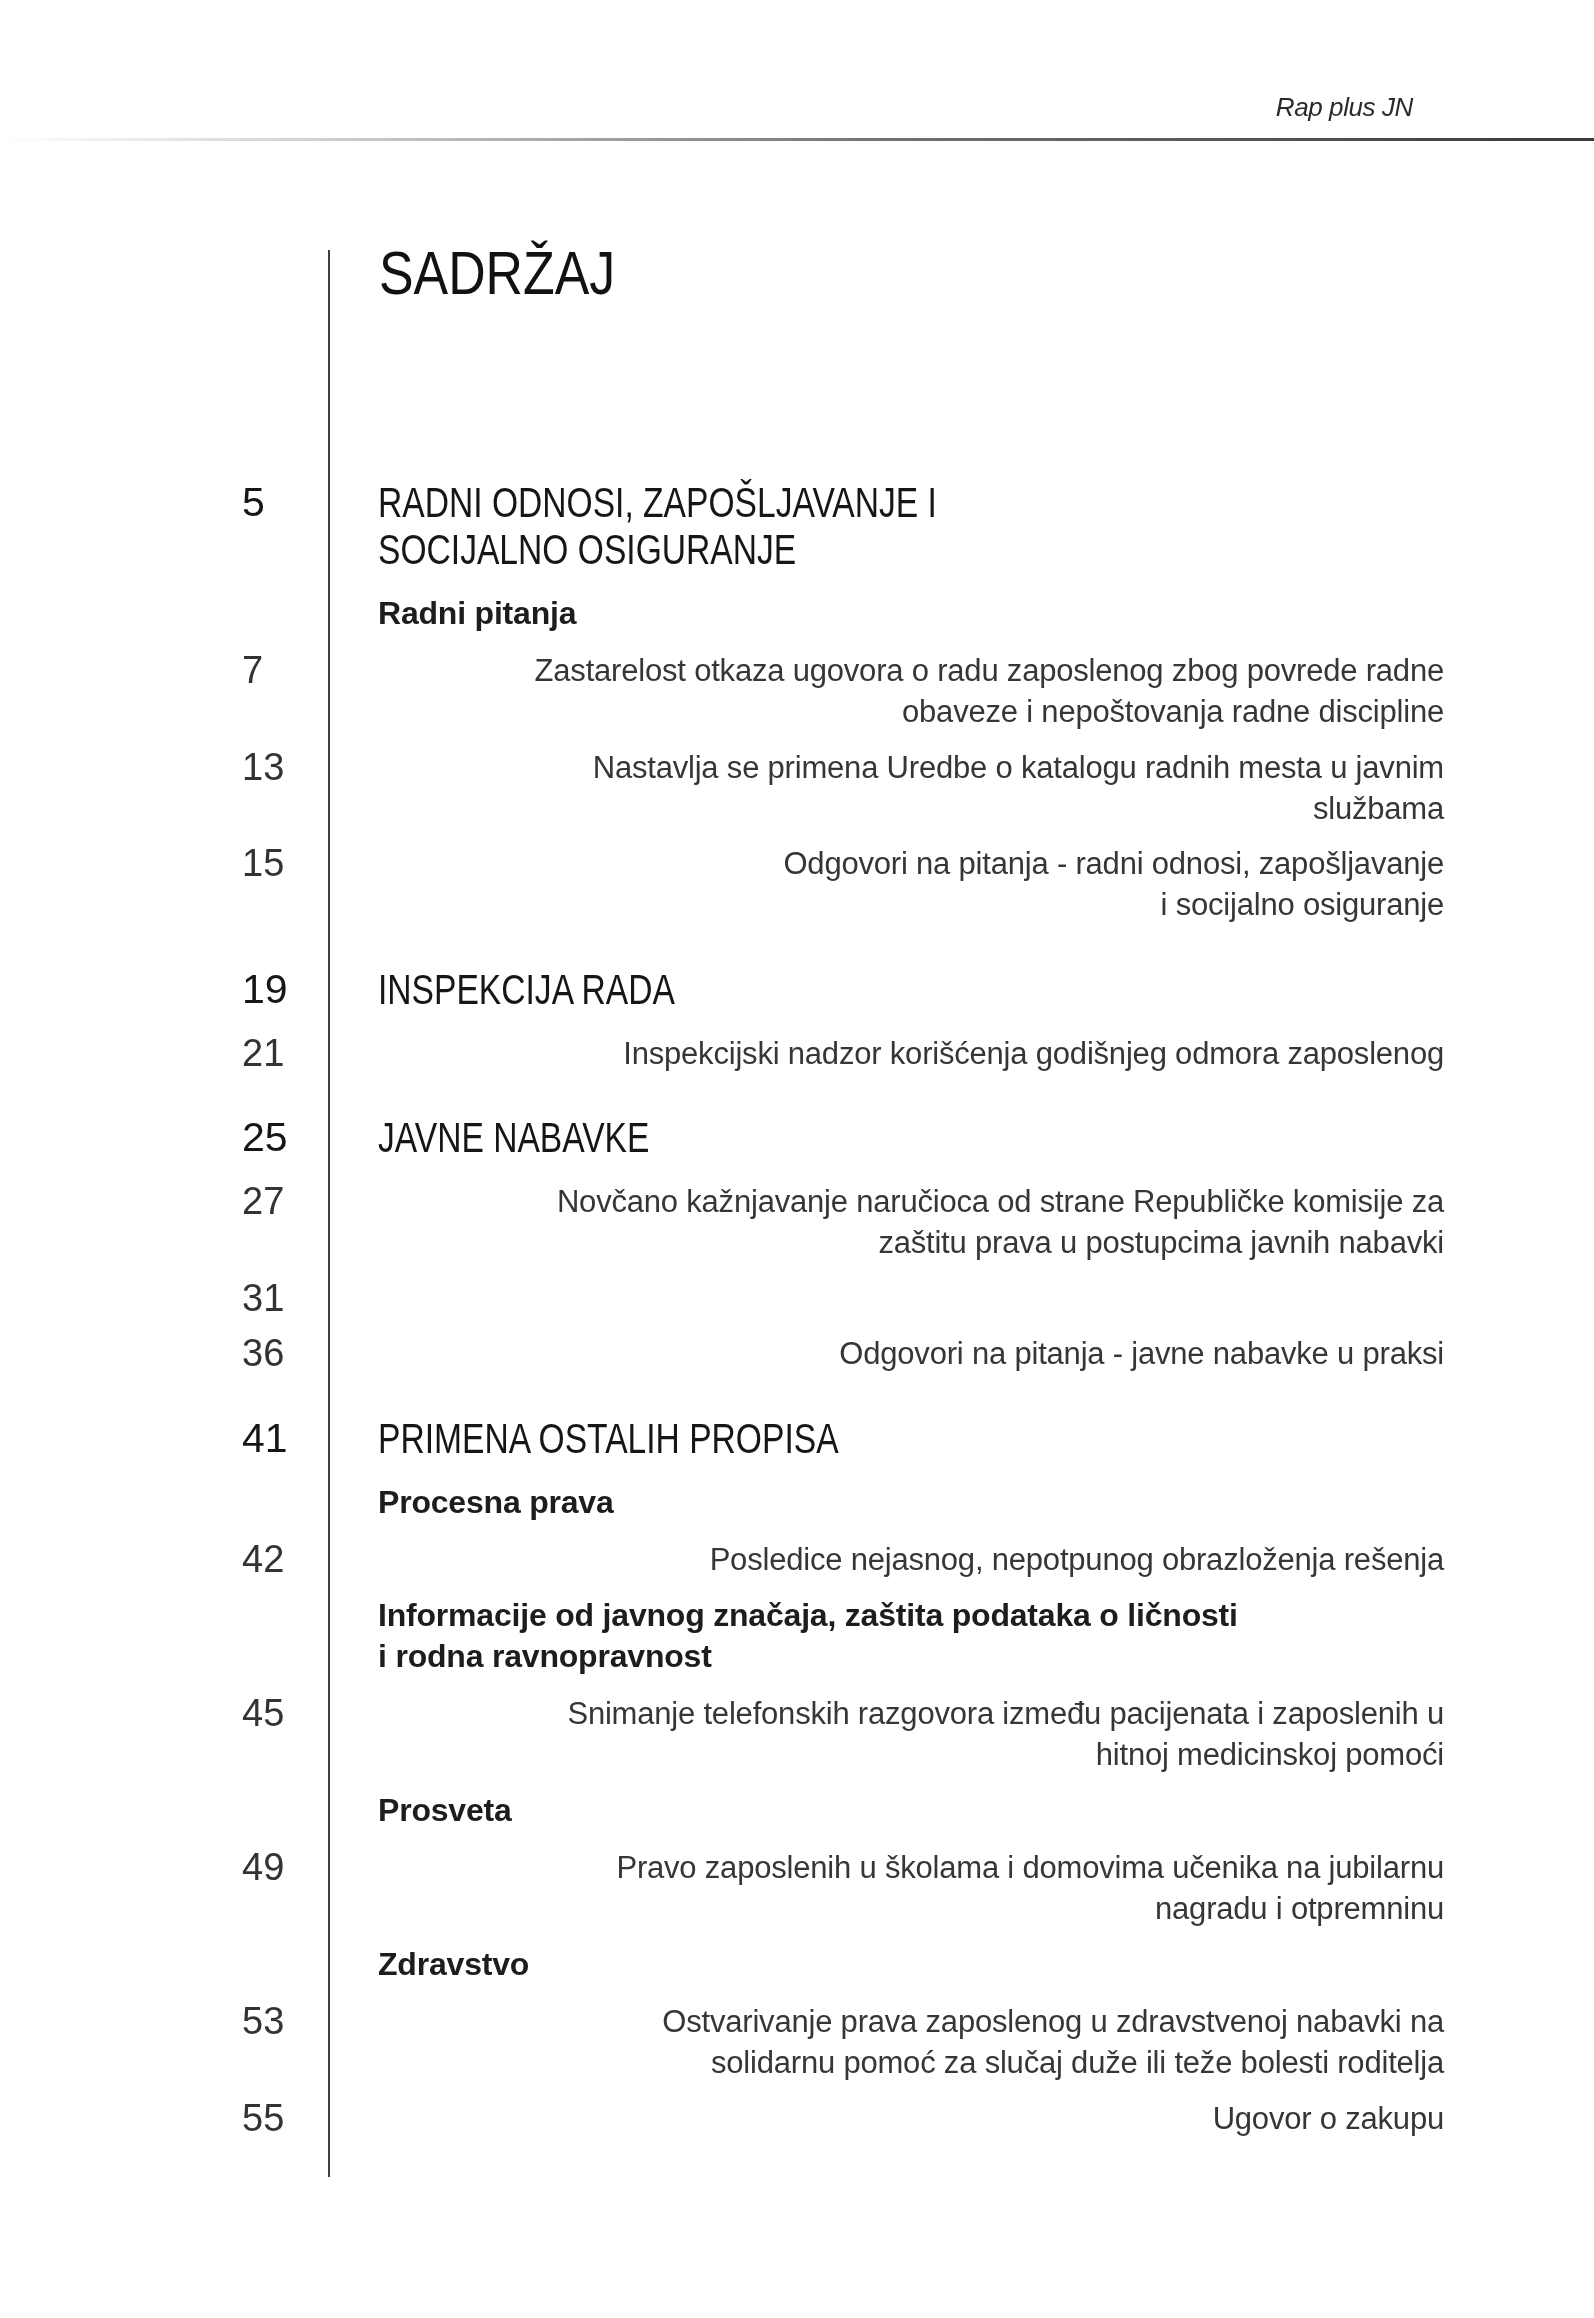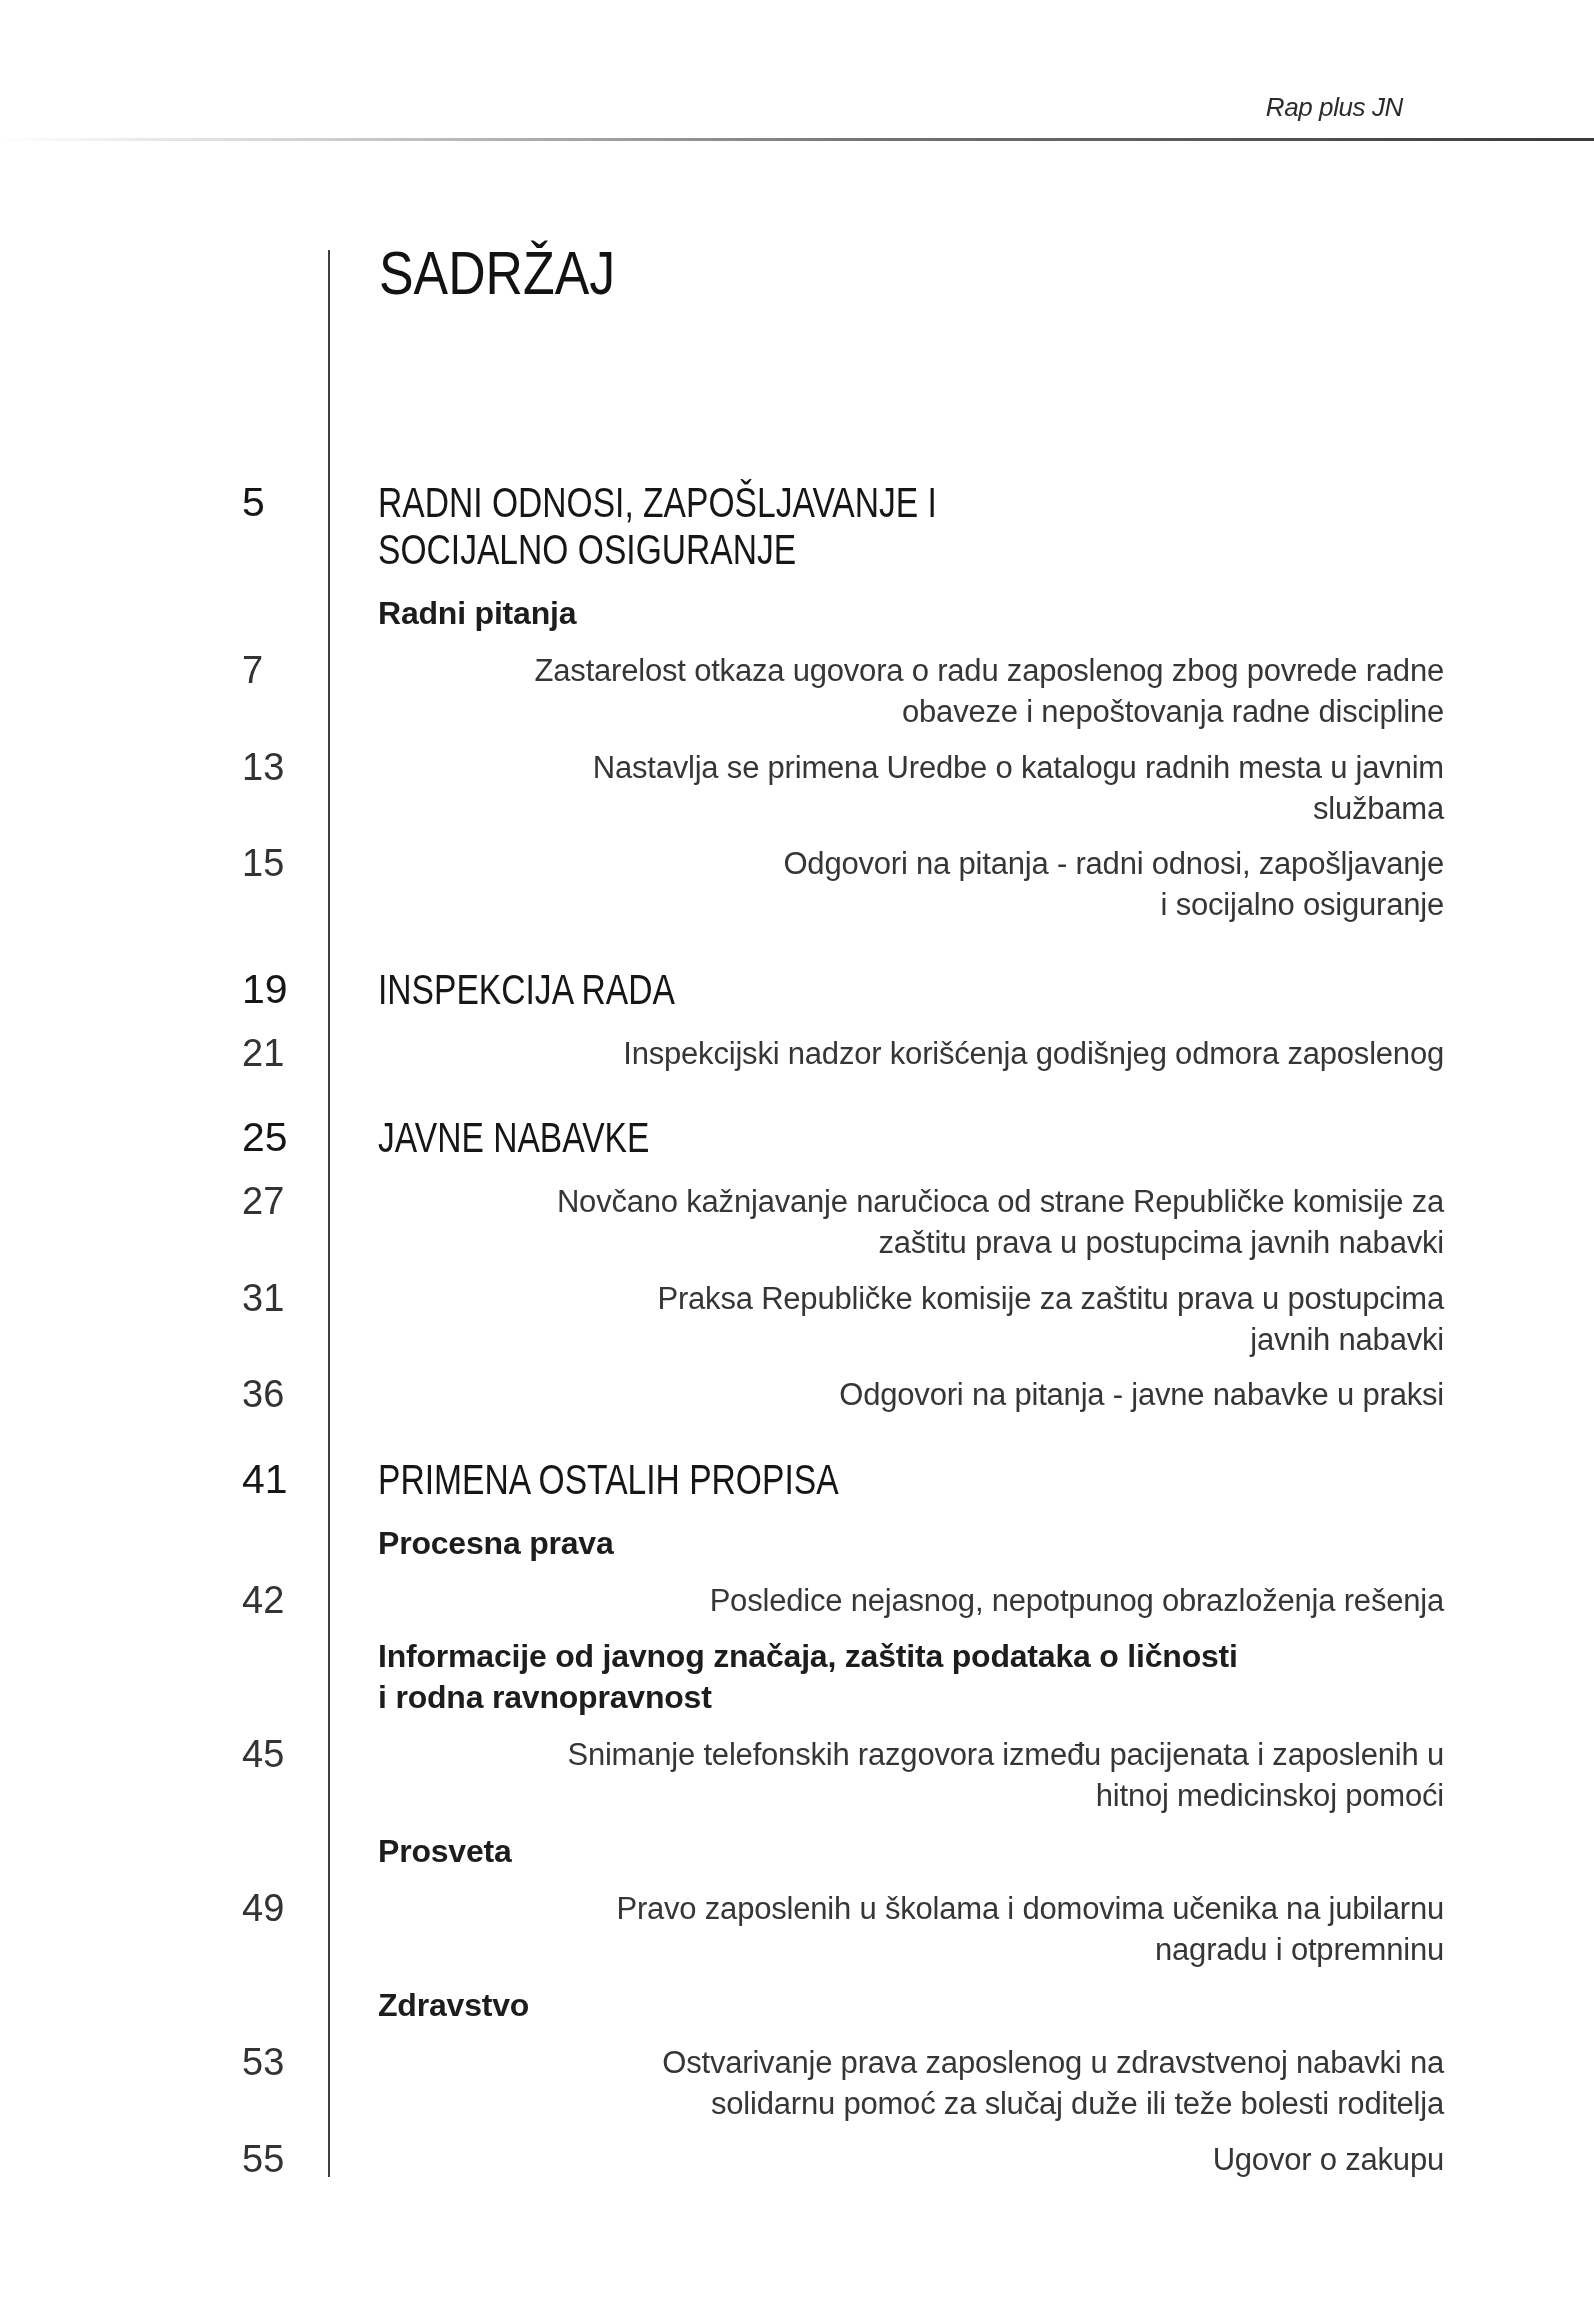--- a/index.html
+++ b/index.html
@@ -20,21 +20,21 @@
     font-family:"Liberation Sans", sans-serif;
     position:relative;
     overflow:hidden;
   }
   .page{position:absolute;inset:0;}
 
   
   .brand{
     position:absolute;
     top:92px;
-    right:191px;
+    right:181px;
     font-size:26px;
     font-style:italic;
     letter-spacing:-0.4px;
     color:var(--brand-text);
   }
   .header-rule{
     position:absolute;
     top:138px;
     left:0;
     width:1594px;
@@ -175,22 +175,20 @@
     <div class="pagenum">25</div>
     <div class="text">JAVNE NABAVKE</div>
   </div>
       <div class="row entry">
     <div class="pagenum">27</div>
     <div class="text">Novčano kažnjavanje naručioca od strane Republičke komisije za
 zaštitu prava u postupcima javnih nabavki</div>
   </div>
       <div class="row entry">
     <div class="pagenum">31</div>
-    <div class="text">Praksa Republičke komisije za zaštitu prava u postupcima
-javnih nabavki</div>
   </div>
       <div class="row entry">
     <div class="pagenum">36</div>
     <div class="text">Odgovori na pitanja - javne nabavke u praksi</div>
   </div>
       <div class="row section">
     <div class="pagenum">41</div>
     <div class="text">PRIMENA OSTALIH PROPISA</div>
   </div>
       <div class="row subheading">

